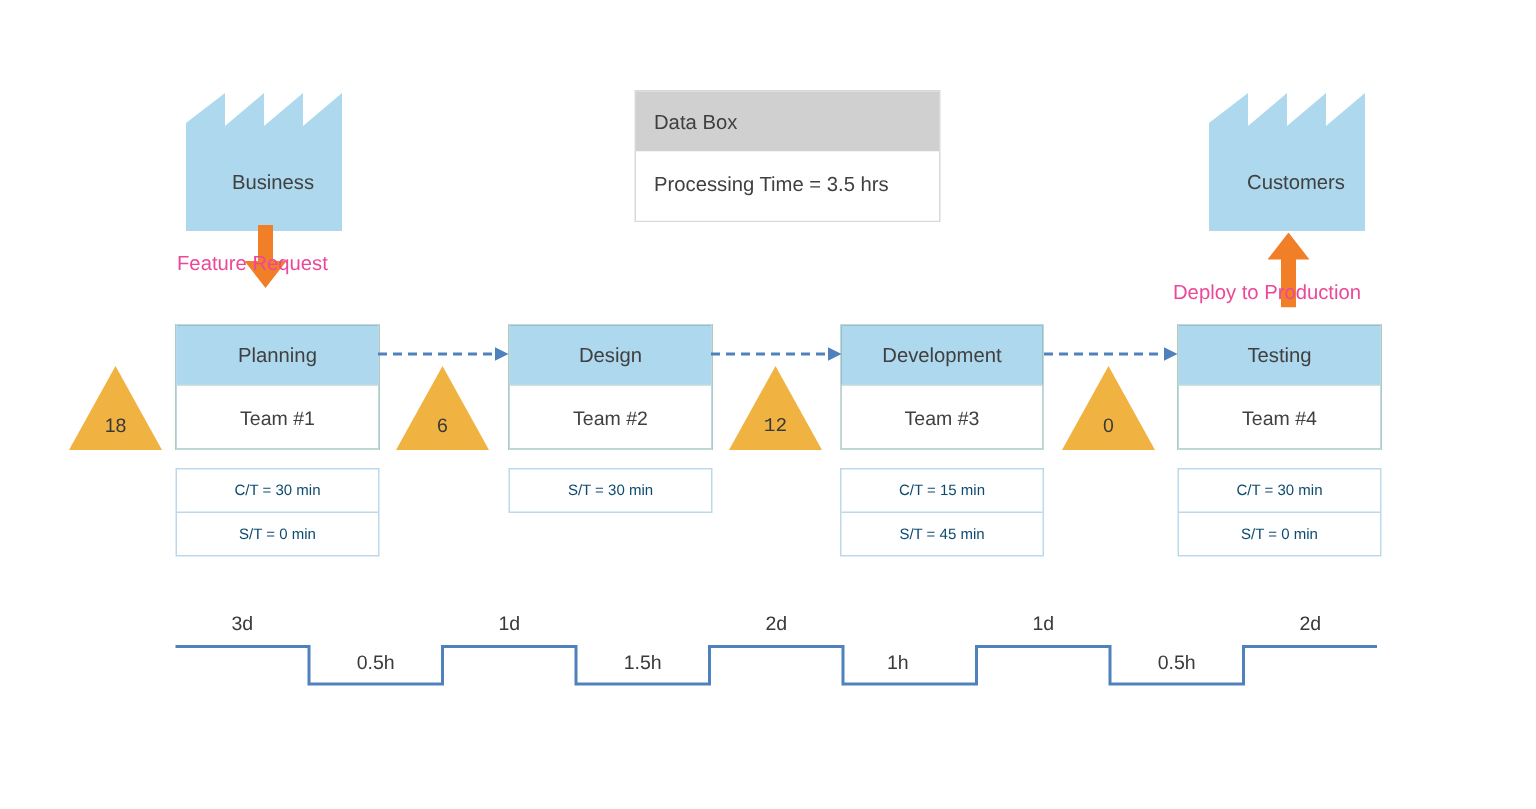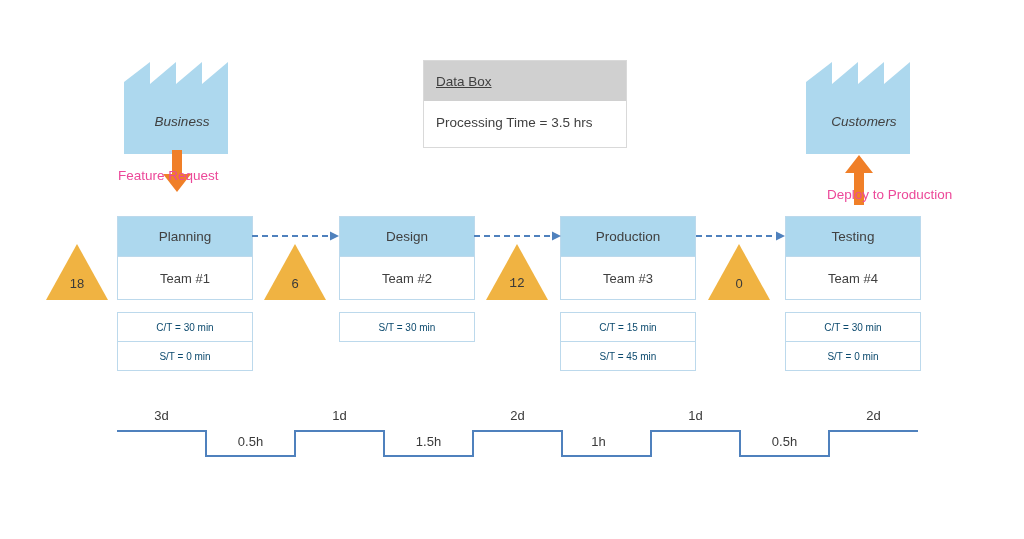--- a/index.html
+++ b/index.html
@@ -31,21 +31,20 @@
   .factory svg { display: block; }
   .factory-label {
     position: absolute;
     left: 0;
     width: 116px;
     top: 52px;
     text-align: center;
     font-size: 13.5px;
     color: #404040;
     white-space: nowrap;
-    font-style: italic;
   }
 
   
   .process {
     position: absolute;
     width: 136px;
     border: 1px solid #bcd9ec;
     box-sizing: border-box;
     background: #4d7c0f;
   }
@@ -133,21 +132,20 @@
   }
   .databox-header {
     height: 40px;
     background: #D0D0D0;
     display: flex;
     align-items: center;
     padding-left: 12px;
     font-size: 13.5px;
     color: #3f3f3f;
     box-sizing: border-box;
-    text-decoration: underline;
   }
   .databox-body {
     padding: 12px 12px 14px 12px;
     background: #ffffff;
   }
   .databox-line {
     font-size: 13.5px;
     color: #404040;
     line-height: 20px;
     white-space: nowrap;
@@ -201,41 +199,41 @@
       <path d="M0 20 L0 92 L104 92 L104 0 L78 22 L78 0 L52 22 L52 0 L26 22 L26 0 Z" fill="#ADD8EE"></path>
     </svg>
     <div class="factory-label">Customers</div>
   </div>
 
   <div class="push-arrow" style="left:845px; top:155px;">
     <svg width="28" height="50" viewBox="0 0 28 50">
       <path d="M14 0 L28 18 L19 18 L19 50 L9 50 L9 18 L0 18 Z" fill="#F07F28"></path>
     </svg>
   </div>
-  <div class="push-label" style="left:827px; top:187px;">Deploy to Production</div>
+  <div class="push-label" style="left:782px; top:187px;">Deploy to Production</div>
 
   <div class="process" style="left:117px; top:216px;">
     <div class="process-header">Planning</div>
     <div class="process-body">Team #1</div>
   </div>
   <div class="metrics" style="left:117px; top:312px;">
     <div class="metric-row top">C/T = 30 min</div>
     <div class="metric-row">S/T = 0 min</div>
   </div>
 
   <div class="process" style="left:339px; top:216px;">
     <div class="process-header">Design</div>
     <div class="process-body">Team #2</div>
   </div>
   <div class="metrics" style="left:339px; top:312px;">
     <div class="metric-row">S/T = 30 min</div>
   </div>
 
   <div class="process" style="left:560px; top:216px;">
-    <div class="process-header">Production</div>
+    <div class="process-header">Development</div>
     <div class="process-body">Team #3</div>
   </div>
   <div class="metrics" style="left:560px; top:312px;">
     <div class="metric-row top">C/T = 15 min</div>
     <div class="metric-row">S/T = 45 min</div>
   </div>
 
   <div class="process" style="left:785px; top:216px;">
     <div class="process-header">Testing</div>
     <div class="process-body">Team #4</div>

